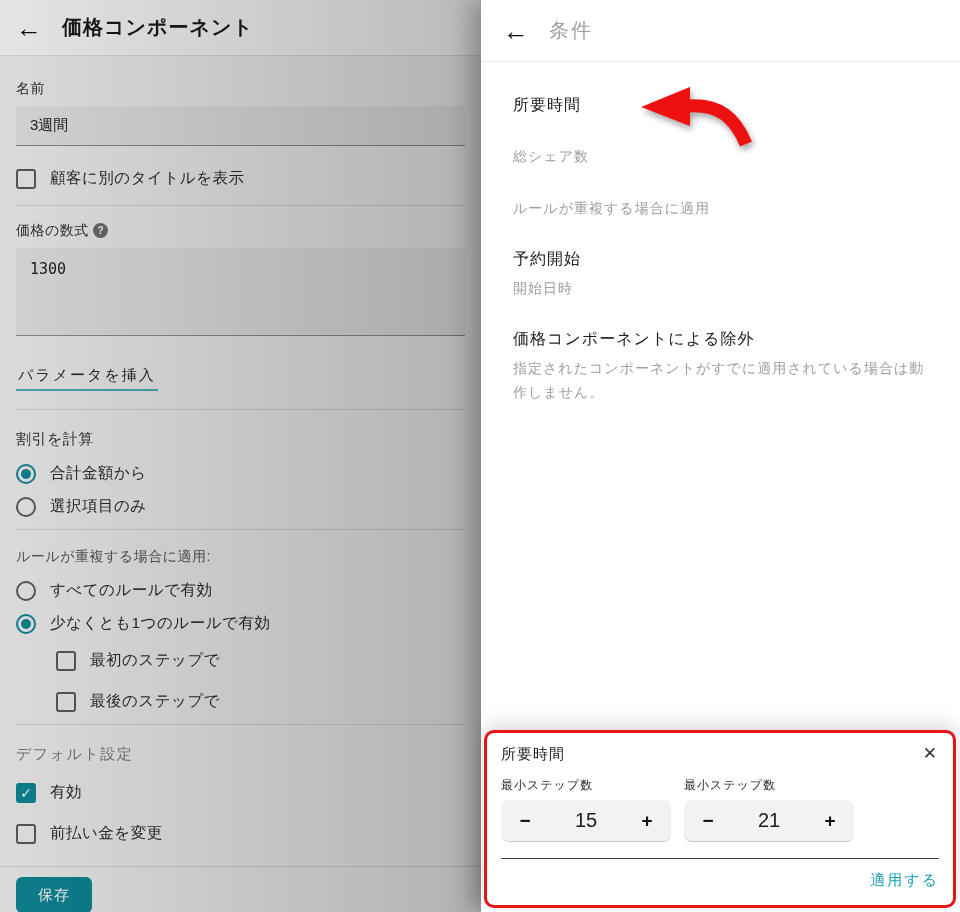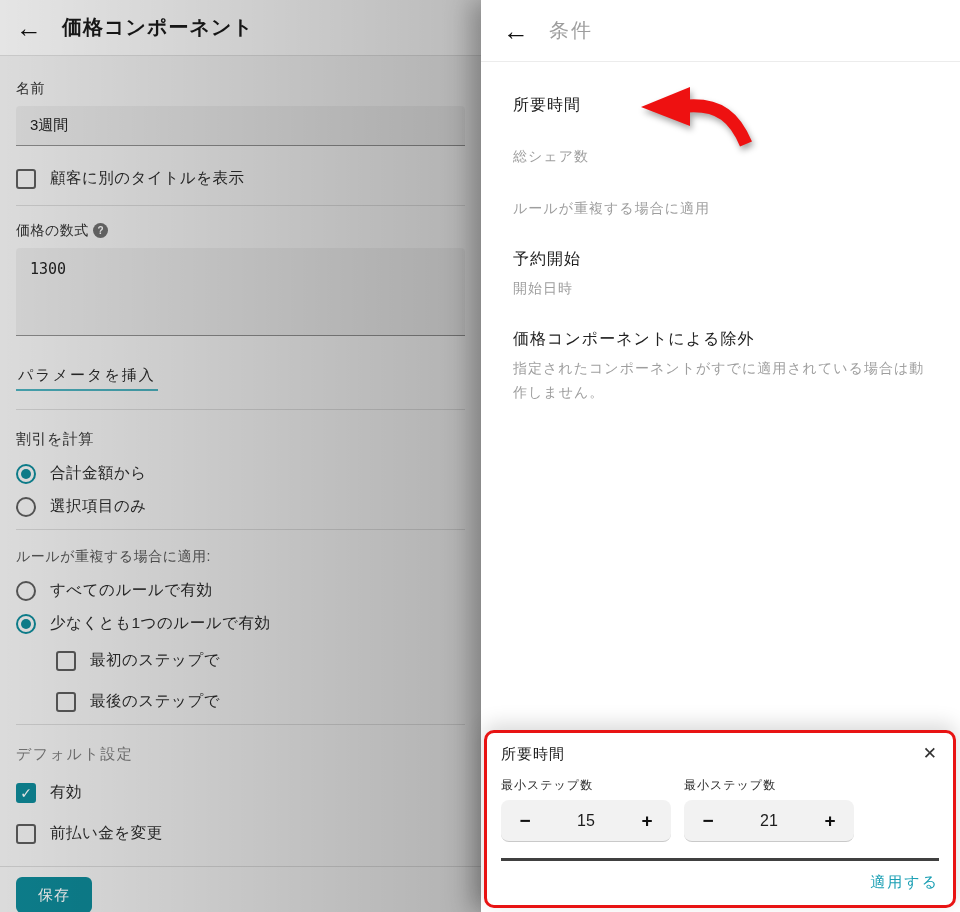--- a/index.html
+++ b/index.html
@@ -74,22 +74,22 @@
   .modal-title-row { display:flex; justify-content:space-between; align-items:flex-start; }
   .modal-title { font-size:15px; color:#212121; letter-spacing:1px; }
   .modal-close { font-size:17px; color:#333; line-height:1; cursor:pointer; padding:0 2px; }
   .stepper-cols { display:flex; gap:13px; margin-top:12px; }
   .stepper-col { width:170px; }
   .stepper-label { font-size:12px; color:#2b2b2b; letter-spacing:1px; line-height:18px; }
   .stepper { margin-top:6px; height:42px; background:#f2f2f2; border-radius:8px;
              border-bottom:1px solid #c9c9c9; display:flex; align-items:center; }
   .step-btn { width:48px; text-align:center; font-size:19px; font-weight:bold; color:#111;
               cursor:pointer; user-select:none; }
-  .step-value { flex:1; text-align:center; font-size:16px; color:#1c1c1c; }
-  .modal-footer { margin-top:16px; border-top:3px solid #404040; padding-top:12px; text-align:right; }
+  .step-value { flex:1; text-align:center; font-size:20px; color:#1c1c1c; }
+  .modal-footer { margin-top:16px; border-top:1px solid #404040; padding-top:12px; text-align:right; }
   .apply-link { font-size:15px; color:#1a9fb4; letter-spacing:2px; cursor:pointer; }
 </style>
 </head>
 <body>
 
 <div class="screen">
 
   <div class="left-panel">
     <div class="left-header">
       <span class="back-arrow">←</span>

